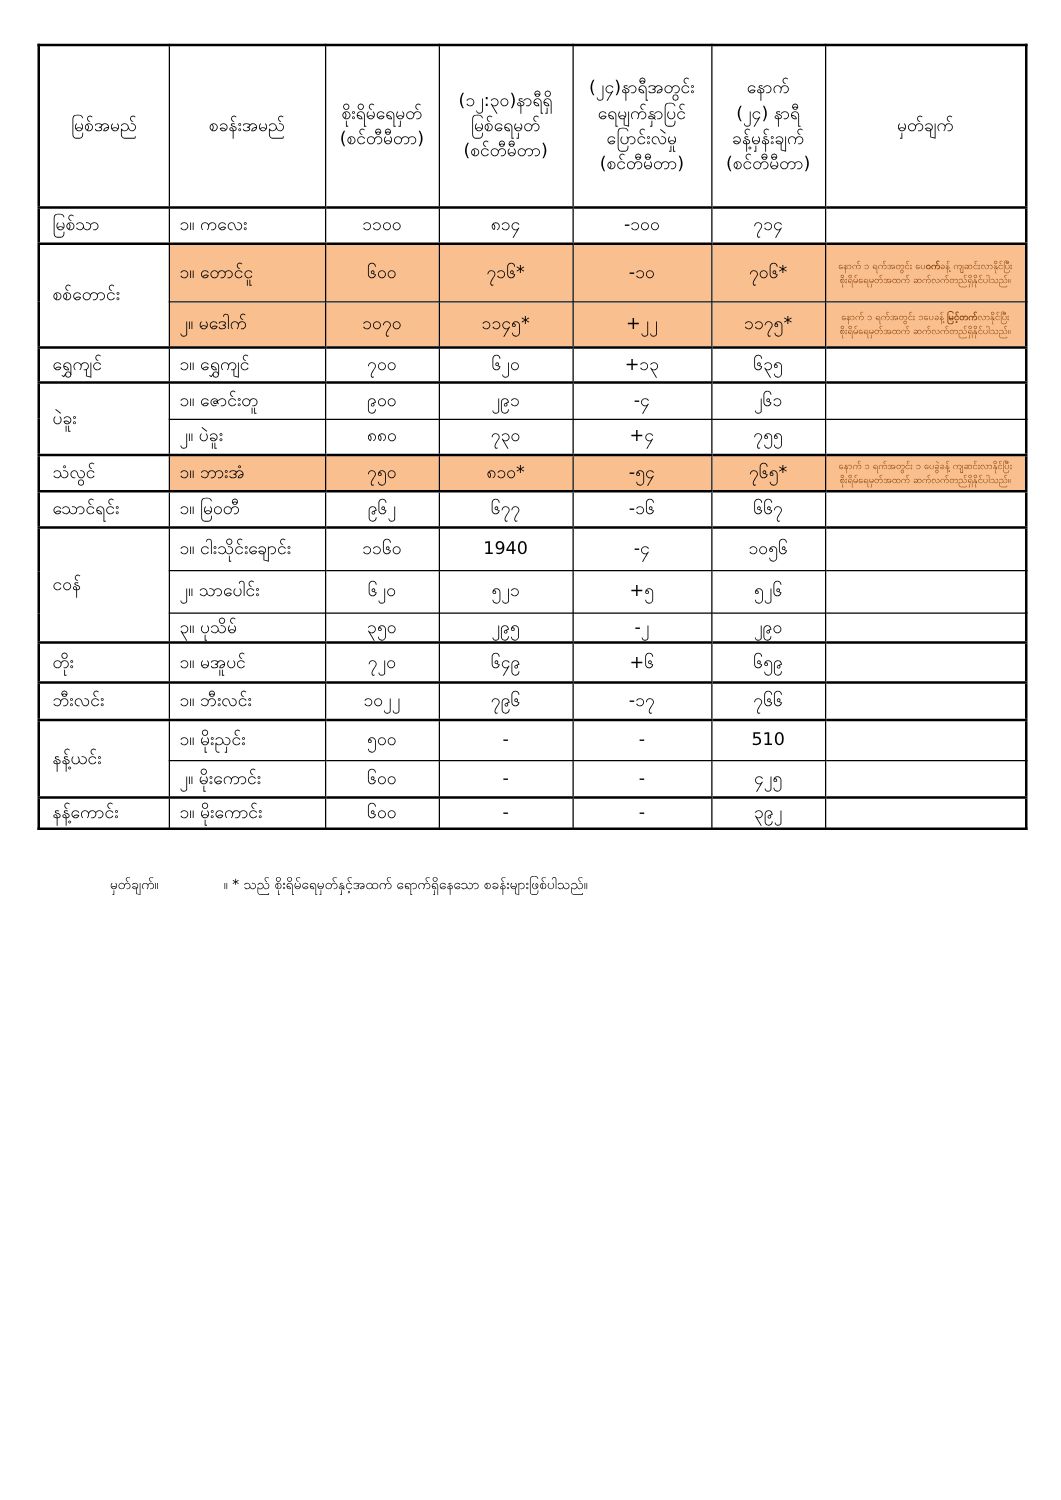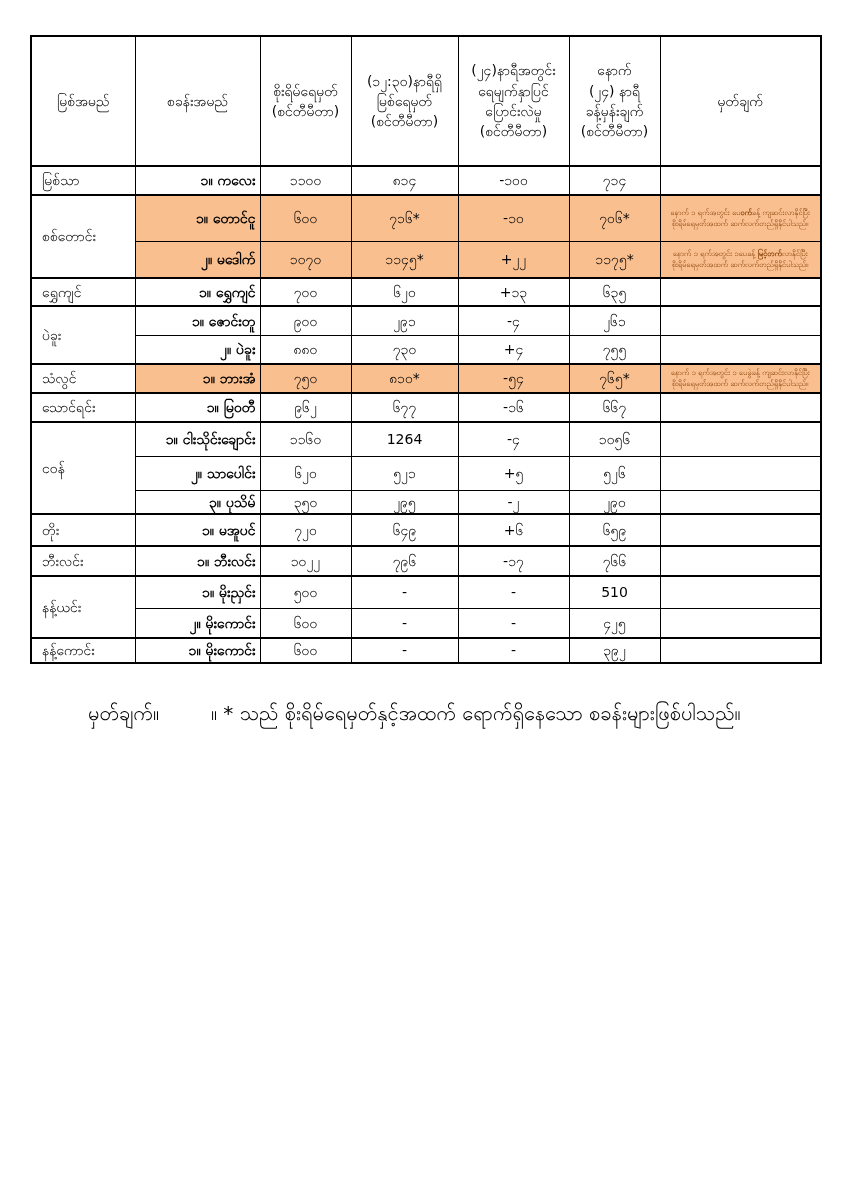--- a/index.html
+++ b/index.html
@@ -24,37 +24,37 @@
     vertical-align:middle;
     padding:1px 4px;
     overflow:hidden;
     box-sizing:border-box;
   }
   thead tr{height:130px;}
   th{text-align:center;}
   th .hline{display:block;}
 
   td.c-river{text-align:left;padding-left:10px;}
-  td.c-station{text-align:right;padding-left:8px;font-weight:bold;}
+  td.c-station{text-align:left;padding-left:8px;}
   td.c-num{text-align:center;}
   td.c-remark{
     font-size:7.5px;
     line-height:1.5;
     color:var(--remark-color,#833C00);
     text-align:center;
     padding:2px 6px;
   }
   td.c-remark b{font-weight:bold;}
 
   tr.gs th, tr.gs td{border-top:2px solid #000;}
   td.hl{background:var(--hl-color,#FABF8F);margin-top:44px;}
 
   .footnote{
     position:absolute;left:88px;top:700px;
-    font-size:20px;white-space:nowrap;
+    font-size:11px;white-space:nowrap;
   }
   .footnote .fn-label{margin-right:52px;}
 </style>
 </head>
 <body>
 
 <div class="page">
 
   <table class="report">
     <colgroup>
@@ -168,21 +168,21 @@
           <td class="c-num">၉၆၂</td>
           <td class="c-num">၆၇၇</td>
           <td class="c-num">-၁၆</td>
           <td class="c-num">၆၆၇</td>
           <td class="c-remark"></td>
         </tr>
         <tr class="gs" style="height: 35px;">
           <td class="c-river" rowspan="3">ငဝန်</td>
           <td class="c-station">၁။ ငါးသိုင်းချောင်း</td>
           <td class="c-num">၁၁၆၀</td>
-          <td class="c-num">1264</td>
+          <td class="c-num">1940</td>
           <td class="c-num">-၄</td>
           <td class="c-num">၁၀၅၆</td>
           <td class="c-remark"></td>
         </tr>
         <tr style="height: 34px;">
           <td class="c-station">၂။ သာပေါင်း</td>
           <td class="c-num">၆၂၀</td>
           <td class="c-num">၅၂၁</td>
           <td class="c-num">+၅</td>
           <td class="c-num">၅၂၆</td>

